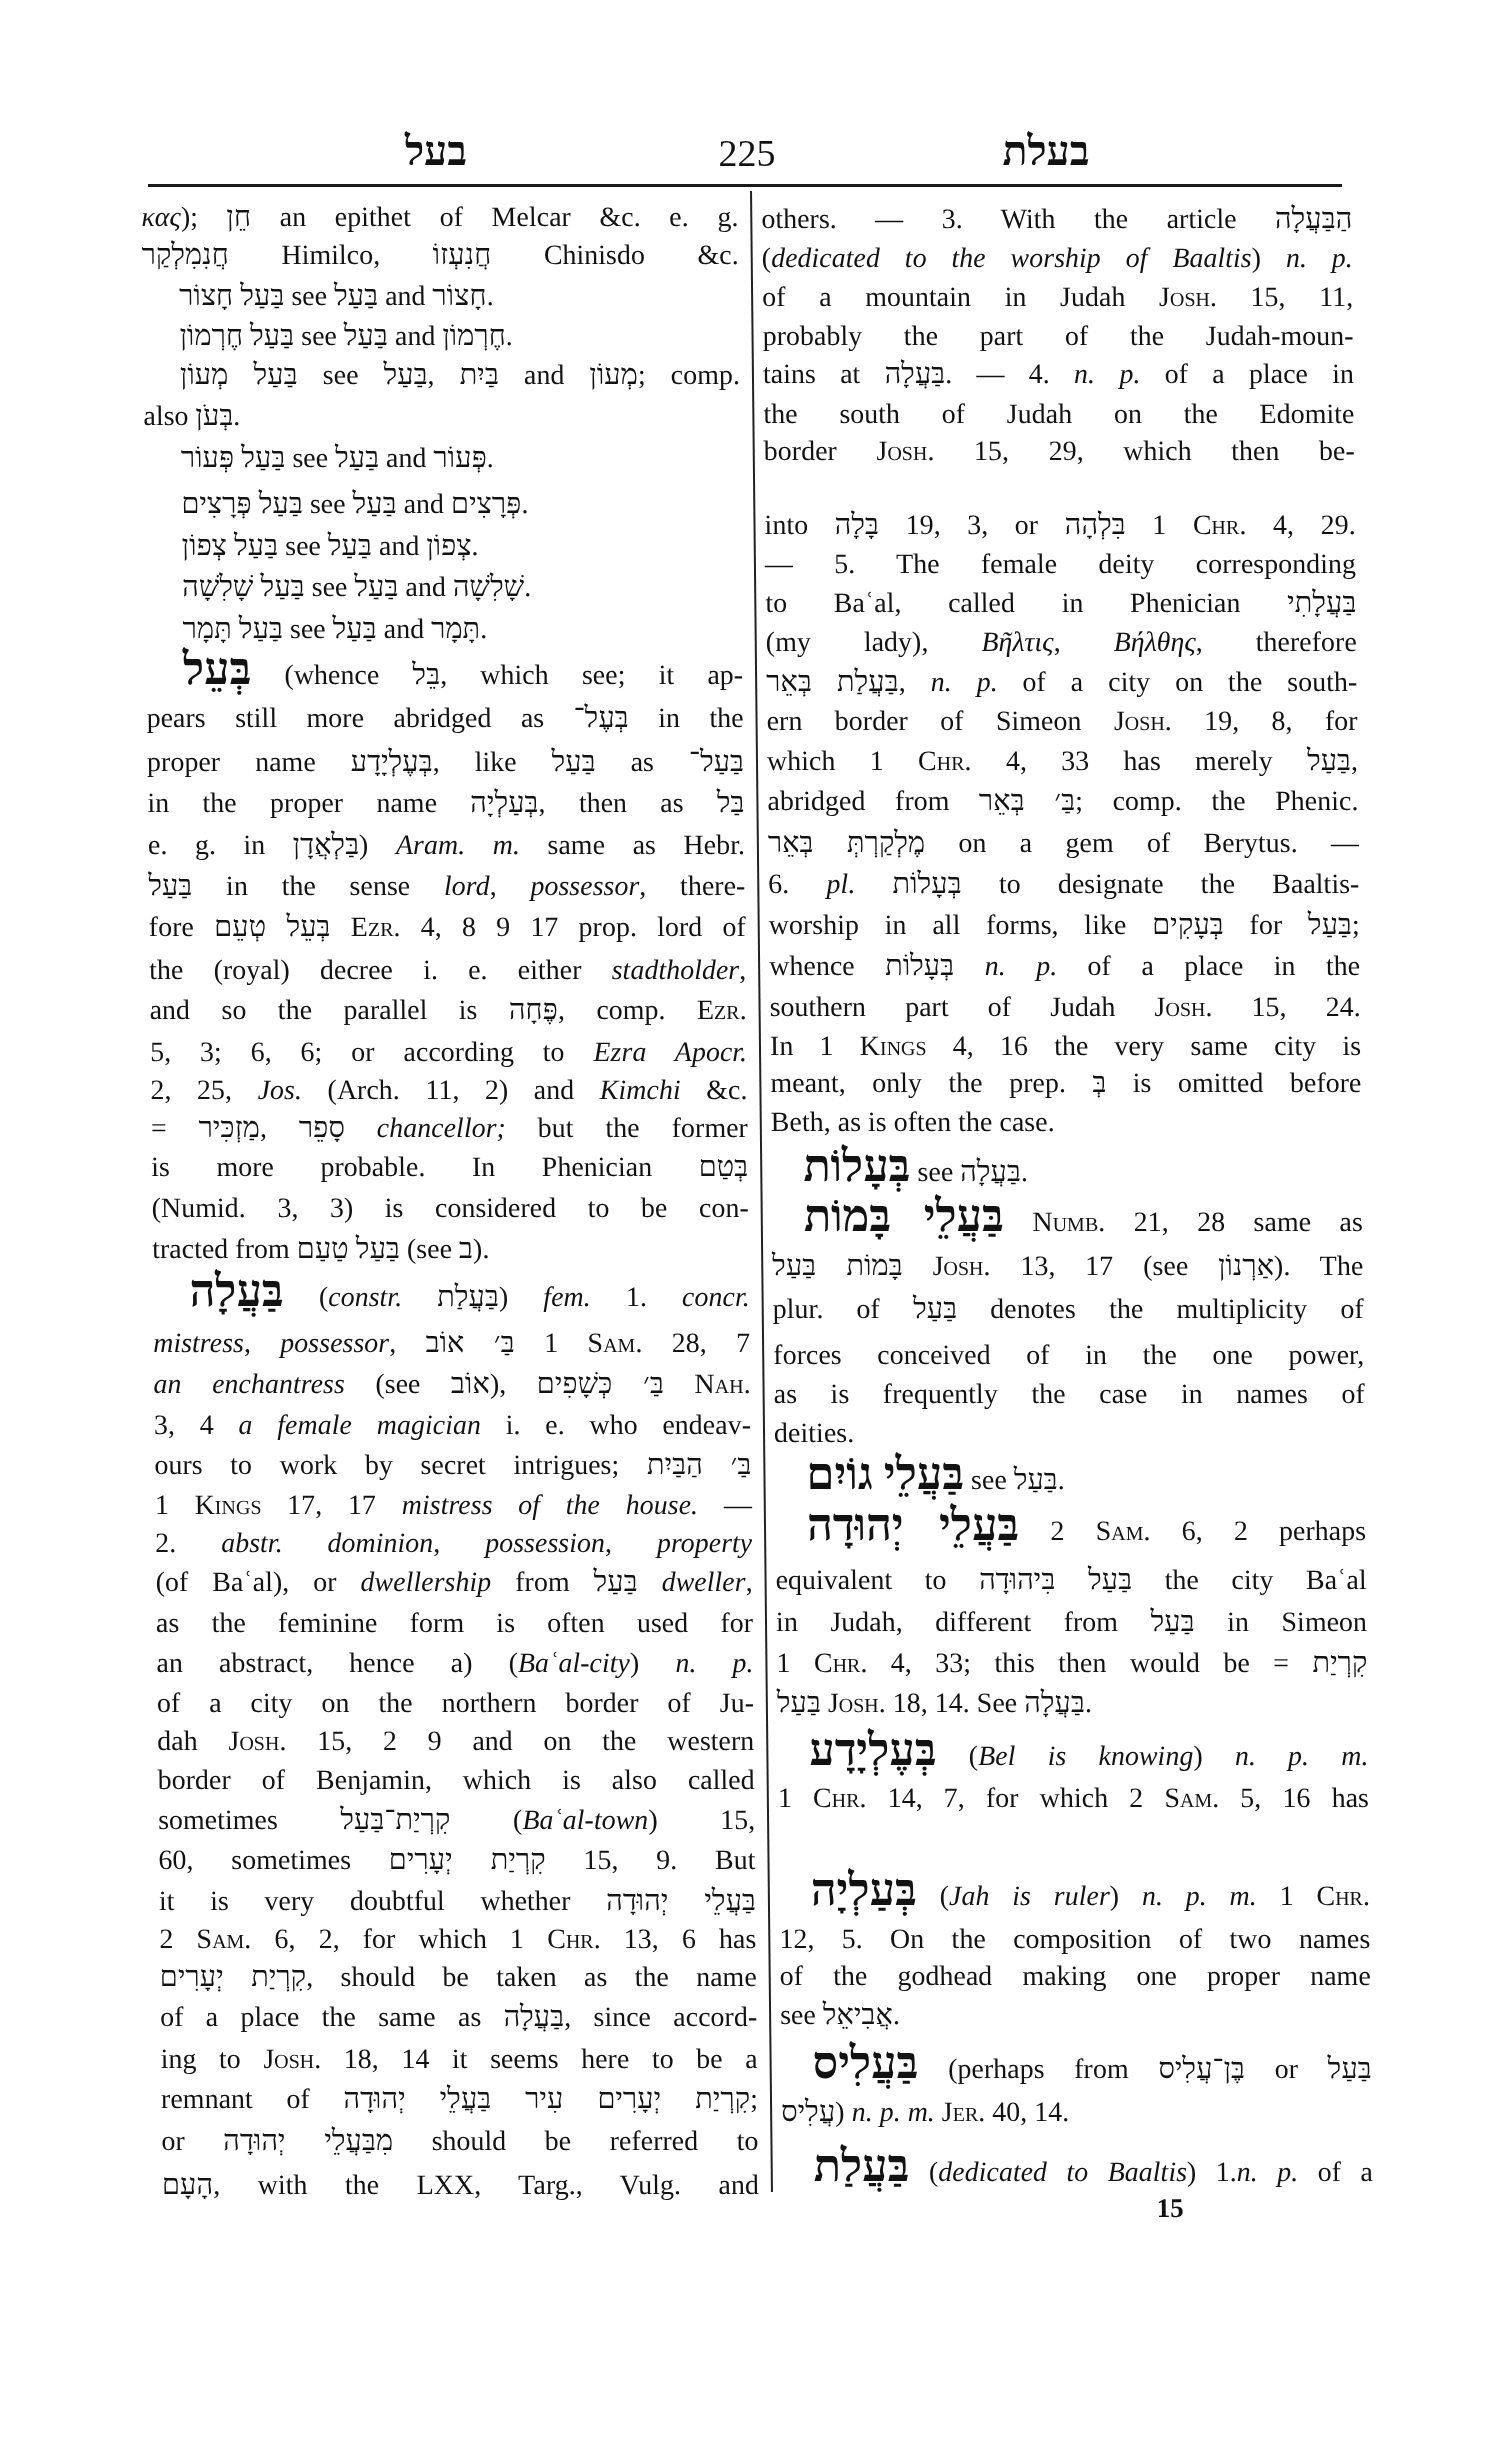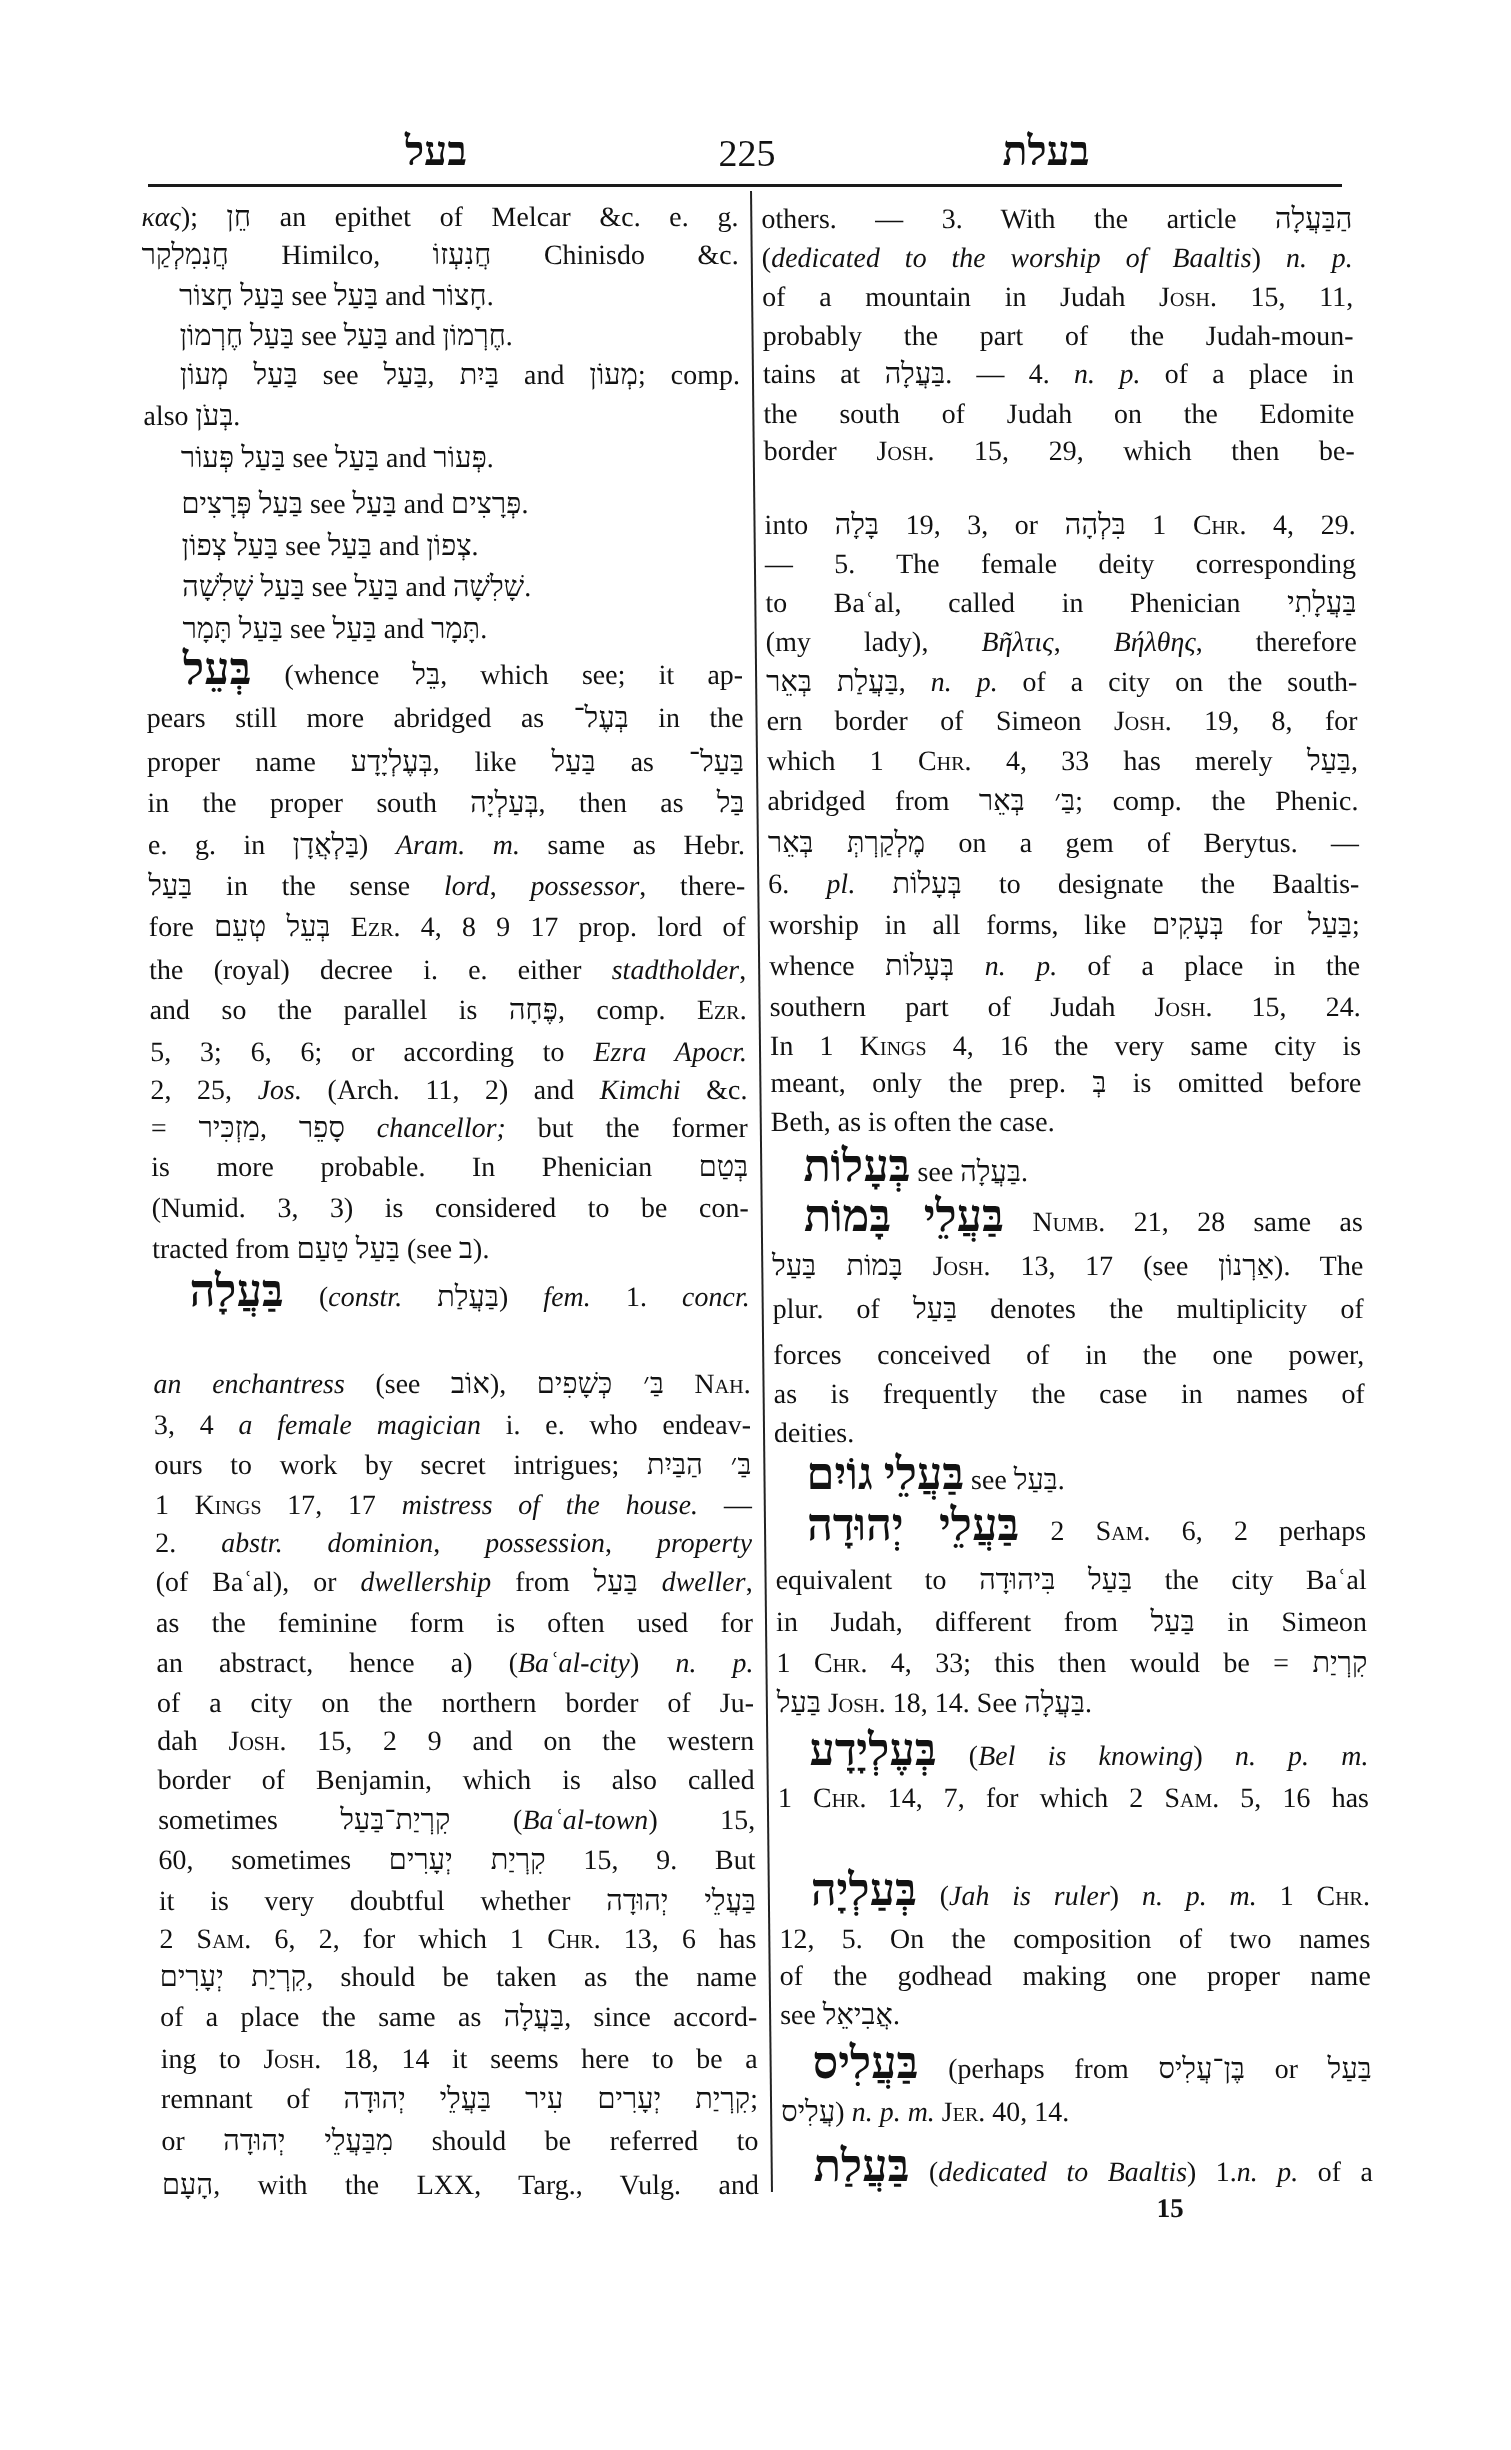--- a/index.html
+++ b/index.html
@@ -43,33 +43,34 @@
     <div class="ln L ind" style="top:357px"><span class="h">בַּעַל מְעוֹן</span><span> see </span><span class="h">בַּעַל</span><span>, </span><span class="h">בַּיִת</span><span> and </span><span class="h">מְעוֹן</span><span>; comp.</span></div>
     <div class="ln L nj" style="top:398px"><span>also </span><span class="h">בְּעֹן</span><span>.</span></div>
     <div class="ln L ind nj" style="top:440px"><span class="h">בַּעַל פְּעוֹר</span><span> see </span><span class="h">בַּעַל</span><span> and </span><span class="h">פְּעוֹר</span><span>.</span></div>
     <div class="ln L ind nj" style="top:486px"><span class="h">בַּעַל פְּרָצִים</span><span> see </span><span class="h">בַּעַל</span><span> and </span><span class="h">פְּרָצִים</span><span>.</span></div>
     <div class="ln L ind nj" style="top:528px"><span class="h">בַּעַל צְפוֹן</span><span> see </span><span class="h">בַּעַל</span><span> and </span><span class="h">צְפוֹן</span><span>.</span></div>
     <div class="ln L ind nj" style="top:569px"><span class="h">בַּעַל שָׁלִשָׁה</span><span> see </span><span class="h">בַּעַל</span><span> and </span><span class="h">שָׁלִשָׁה</span><span>.</span></div>
     <div class="ln L ind nj" style="top:611px"><span class="h">בַּעַל תָּמָר</span><span> see </span><span class="h">בַּעַל</span><span> and </span><span class="h">תָּמָר</span><span>.</span></div>
     <div class="ln L ind" style="top:657px"><span class="hw">בְּעֵל</span><span> (whence </span><span class="h">בֵּל</span><span>, which see; it ap-</span></div>
     <div class="ln L" style="top:700px"><span>pears still more abridged as </span><span class="h">בְּעֶל־</span><span> in the</span></div>
     <div class="ln L" style="top:744px"><span>proper name </span><span class="h">בְּעֶלְיָדָע</span><span>, like </span><span class="h">בַּעַל</span><span> as </span><span class="h">בַּעַל־</span></div>
-    <div class="ln L" style="top:785px"><span>in the proper south </span><span class="h">בְּעַלְיָה</span><span>, then as </span><span class="h">בַּל</span></div>
+    <div class="ln L" style="top:785px"><span>in the proper name </span><span class="h">בְּעַלְיָה</span><span>, then as </span><span class="h">בַּל</span></div>
     <div class="ln L" style="top:827px"><span>e. g. in </span><span class="h">בַּלְאֲדָן</span><span>) </span><span class="i">Aram. m.</span><span> same as Hebr.</span></div>
     <div class="ln L" style="top:868px"><span class="h">בַּעַל</span><span> in the sense </span><span class="i">lord</span><span>, </span><span class="i">possessor</span><span>, there-</span></div>
     <div class="ln L" style="top:909px"><span>fore </span><span class="h">בְּעֵל טְעֵם</span><span> </span><span class="sc">Ezr.</span><span> 4, 8 9 17 prop. lord of</span></div>
     <div class="ln L" style="top:952px"><span>the (royal) decree i. e. either </span><span class="i">stadtholder</span><span>,</span></div>
     <div class="ln L" style="top:992px"><span>and so the parallel is </span><span class="h">פֶּחָה</span><span>, comp. </span><span class="sc">Ezr.</span></div>
     <div class="ln L" style="top:1034px"><span>5, 3; 6, 6; or according to </span><span class="i">Ezra Apocr.</span></div>
     <div class="ln L" style="top:1072px"><span>2, 25, </span><span class="i">Jos.</span><span> (Arch. 11, 2) and </span><span class="i">Kimchi</span><span> &amp;c.</span></div>
     <div class="ln L" style="top:1110px"><span>= </span><span class="h">מַזְכִּיר</span><span>, </span><span class="h">סָפֵר</span><span> </span><span class="i">chancellor;</span><span> but the former</span></div>
     <div class="ln L" style="top:1149px"><span>is more probable.  In Phenician </span><span class="h">בְּטַם</span></div>
     <div class="ln L" style="top:1190px"><span>(Numid. 3, 3) is considered to be con-</span></div>
     <div class="ln L nj" style="top:1231px"><span>tracted from </span><span class="h">בַּעַל טַעַם</span><span> (see </span><span class="h">ב</span><span>).</span></div>
     <div class="ln L ind" style="top:1279px"><span class="hw">בַּעֲלָה</span><span> (</span><span class="i">constr.</span><span> </span><span class="h">בַּעֲלַת</span><span>) </span><span class="i">fem.</span><span> 1. </span><span class="i">concr.</span></div>
+    <div class="ln L" style="top:1325px"><span class="i">mistress</span><span>, </span><span class="i">possessor</span><span>, </span><span class="h">בַּ׳ אוֹב</span><span> 1 </span><span class="sc">Sam.</span><span> 28, 7</span></div>
     <div class="ln L" style="top:1366px"><span class="i">an enchantress</span><span> (see </span><span class="h">אוֹב</span><span>), </span><span class="h">בַּ׳ כְּשָׁפִים</span><span> </span><span class="sc">Nah.</span></div>
     <div class="ln L" style="top:1407px"><span>3, 4 </span><span class="i">a female magician</span><span> i. e. who endeav-</span></div>
     <div class="ln L" style="top:1447px"><span>ours to work by secret intrigues; </span><span class="h">בַּ׳ הַבַּיִת</span></div>
     <div class="ln L" style="top:1487px"><span>1 </span><span class="sc">Kings</span><span> 17, 17 </span><span class="i">mistress of the house.</span><span> —</span></div>
     <div class="ln L" style="top:1525px"><span>2. </span><span class="i">abstr. dominion</span><span>, </span><span class="i">possession</span><span>, </span><span class="i">property</span></div>
     <div class="ln L" style="top:1564px"><span>(of Baʿal), or </span><span class="i">dwellership</span><span> from </span><span class="h">בַּעַל</span><span> </span><span class="i">dweller</span><span>,</span></div>
     <div class="ln L" style="top:1605px"><span>as the feminine form is often used for</span></div>
     <div class="ln L" style="top:1645px"><span>an abstract, hence a) (</span><span class="i">Baʿal-city</span><span>) </span><span class="i">n. p.</span></div>
     <div class="ln L" style="top:1685px"><span>of a city on the northern border of Ju-</span></div>
     <div class="ln L" style="top:1723px"><span>dah </span><span class="sc">Josh.</span><span> 15, 2 9 and on the western</span></div>

